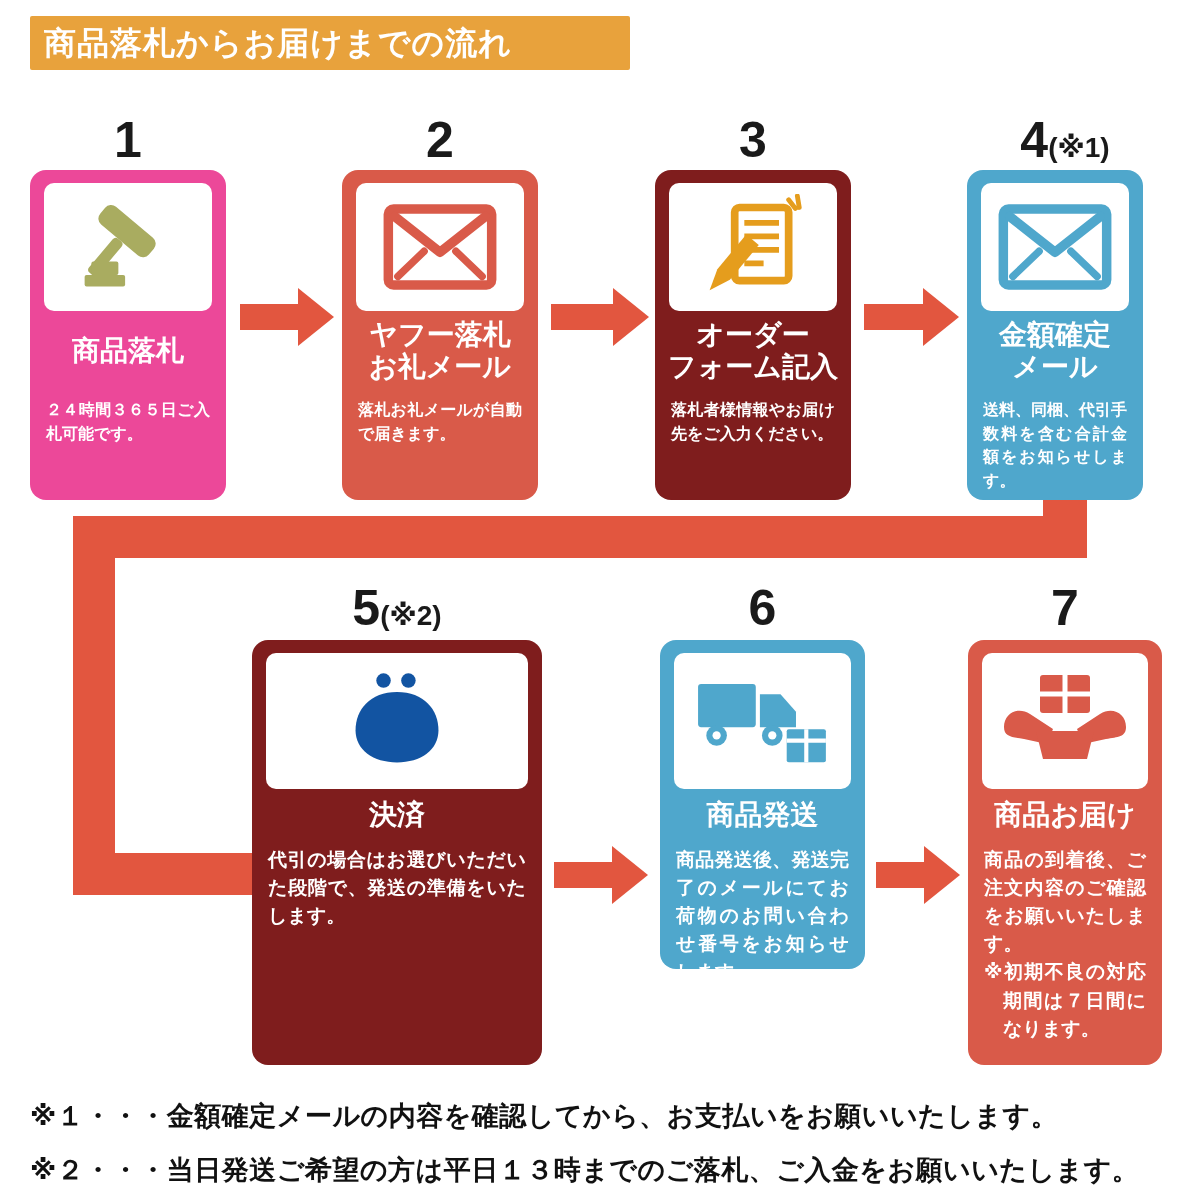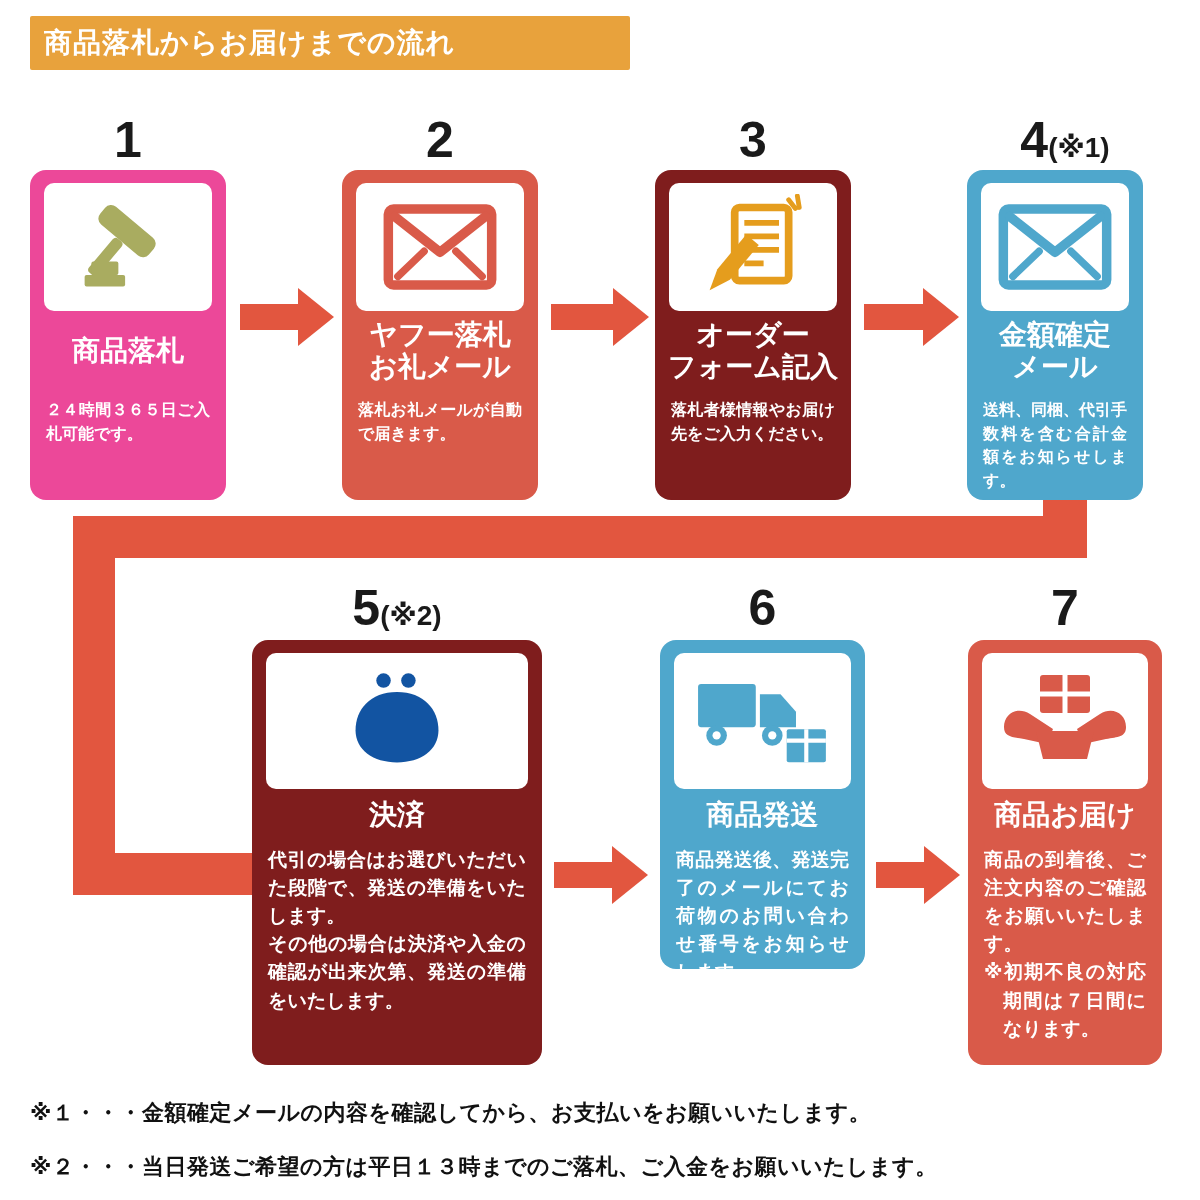--- a/index.html
+++ b/index.html
@@ -1,21 +1,21 @@
 <!DOCTYPE html>
 <html><head>
 <meta charset="utf-8">
 <style>
   * { margin:0; padding:0; box-sizing:border-box; }
   html,body { background:#ffffff; }
   body { font-family:"Liberation Sans","DejaVu Sans",sans-serif; }
   .page { position:relative; width:1200px; height:1200px; background:#ffffff; overflow:hidden; }
 
   .banner { position:absolute; left:30px; top:16px; width:600px; height:54px;
-            background:#E8A23C; color:#fff; font-size:28px; font-weight:bold;
+            background:#E8A23C; color:#fff; font-size:32px; font-weight:bold;
             line-height:54px; padding-left:14px; letter-spacing:1px; border-radius:2px; }
 
   .num { position:absolute; text-align:center; font-size:50px; font-weight:bold;
          color:#1a1a1a; height:56px; line-height:56px; }
   .num .note { font-size:28px; font-weight:bold; }
 
   .card { position:absolute; border-radius:16px; color:#fff; }
   .card.olive  { background:#ec4899; }
   .card.red    { background:#D95A49; }
   .card.orange { background:#7f1d1d; }
@@ -44,21 +44,21 @@
   .hang { padding-left:1em; text-indent:-1em; }
 
   .arrow { position:absolute; height:58px; }
   .arrow .shaft { position:absolute; left:0; right:30px; top:16px; height:26px; background:#E2563F; }
   .arrow .head  { position:absolute; right:0; top:0; width:0; height:0;
                   border-left:36px solid #E2563F; border-top:29px solid transparent;
                   border-bottom:29px solid transparent; }
 
   .pipe { position:absolute; background:#E2563F; }
 
-  .fn { position:absolute; left:30px; font-size:22px; font-weight:bold; color:#111; letter-spacing:0.5px; }
+  .fn { position:absolute; left:30px; font-size:27px; font-weight:bold; color:#111; letter-spacing:0.5px; }
 </style>
 </head>
 <body>
 
 <div class="page">
 
   <div class="banner">商品落札からお届けまでの流れ</div>
 
   <div class="pipe" style="left:1043px;top:498px;width:44px;height:60px"></div>
   <div class="pipe" style="left:73px;top:516px;width:1014px;height:42px"></div>
@@ -162,21 +162,20 @@
           <circle cx="66" cy="11" r="7"></circle>
           <path d="M55 22 C29 22 15 39 15 59 C15 78 32 90 55 90 C78 90 95 78 95 59 C95 39 81 22 55 22 Z"></path>
         </g>
       </svg>
     </div>
     <div class="title">
       <div>決済</div>
     </div>
     <div class="desc">
       <div>代引の場合はお選びいただいた段階で、発送の準備をいたします。</div>
-      <div>その他の場合は決済や入金の確認が出来次第、発送の準備をいたします。</div>
     </div>
   </div>
 
   <div class="card blue r2" style="left:660px;top:640px;width:205px;height:329px">
     <div class="panel">
       <svg viewBox="0 0 130 96" width="134" height="100">
         <g fill="currentColor">
           <rect x="2" y="12" width="56" height="42" rx="3"></rect>
           <path d="M62 22 h20 l15 17 v15 h-35 z"></path>
           <circle cx="20" cy="62" r="10"></circle>

